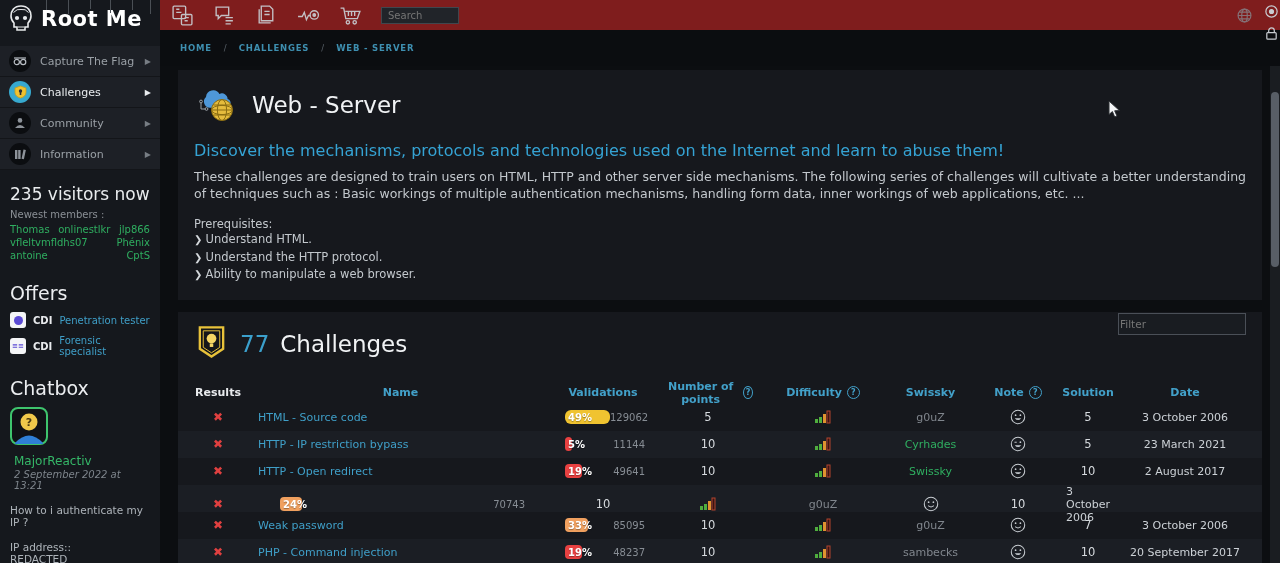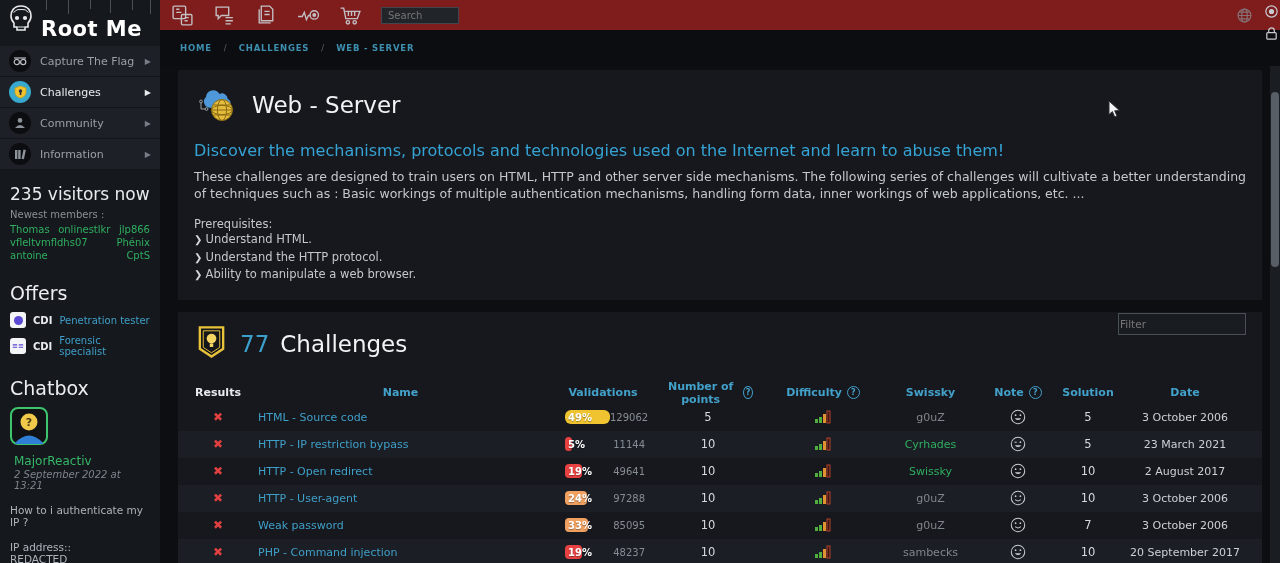--- a/index.html
+++ b/index.html
@@ -5,21 +5,21 @@
   * { margin:0; padding:0; box-sizing:border-box; }
   html,body { width:1280px; height:563px; overflow:hidden; background:#0c0e11;
     font-family:"DejaVu Sans","Liberation Sans",sans-serif; }
   .app { position:relative; width:1280px; height:563px; overflow:hidden; background:#0c0e11; }
 
   
   .sidebar { position:absolute; left:0; top:0; width:160px; height:563px; background:#15181d; z-index:5; }
   .logo-row { height:42px; display:flex; align-items:flex-start; padding:4px 8px 0 8px; gap:7px; position:relative; }
   .logo-row .strings { position:absolute; left:44px; top:0; width:110px; height:14px; }
   .strings i { position:absolute; top:0; width:1px; background:#4a4f55; }
-  .logo-text { color:#ffffff; font-size:21px; font-weight:bold; letter-spacing:.5px; margin-top:13px; }
+  .logo-text { color:#ffffff; font-size:21px; font-weight:bold; letter-spacing:.5px; margin-top:3px; }
   .menu { margin-top:4px; }
   .menu-item { height:31px; display:flex; align-items:center; gap:9px; padding:0 9px;
     background:#1d2026; border-bottom:1px solid #131519; color:#9aa0a6; font-size:11px; cursor:pointer; }
   .menu-item.active { color:#e9ecef; }
   .menu-item .circ { width:22px; height:22px; border-radius:50%; background:#0b0d10;
     display:flex; align-items:center; justify-content:center; flex:0 0 22px; }
   .menu-item.active .circ { background:#37a9cf; }
   .menu-item .arrow { margin-left:auto; color:#777d84; font-size:8px; }
   .menu-item.active .arrow { color:#e9ecef; }
 
@@ -476,28 +476,25 @@
             </div>
             <div class="cell c-sol">
               <a class="sol-link">10</a>
             </div>
             <div class="cell c-date">2 August 2017</div>
           </div>
           <div class="tgrid trow alt">
             <div class="cell">
               <span class="xmark">✖</span>
             </div>
-            <div class="cell c-name">
-              <a class="name-link">HTTP - User-agent</a>
-            </div>
             <div class="cell c-val">
               <span class="vbadge o" style="width:22px">
                 <span class="vlabel">24%</span>
               </span>
-              <span class="vcount">97288</span>
+              <span class="vcount">70743</span>
             </div>
             <div class="cell c-points">10</div>
             <div class="cell">
               <svg width="16" height="14" viewBox="0 0 16 14">
                 <rect x="0" y="9" width="3" height="4" fill="#4fae3e"></rect>
                 <rect x="4" y="7" width="3" height="6" fill="#4fae3e"></rect>
                 <rect x="8" y="4" width="3" height="9" fill="#e09330"></rect>
                 <rect x="12" y="1" width="3" height="12" fill="#3a1512" stroke="#b2442f" stroke-width="1"></rect>
               </svg>
             </div>

